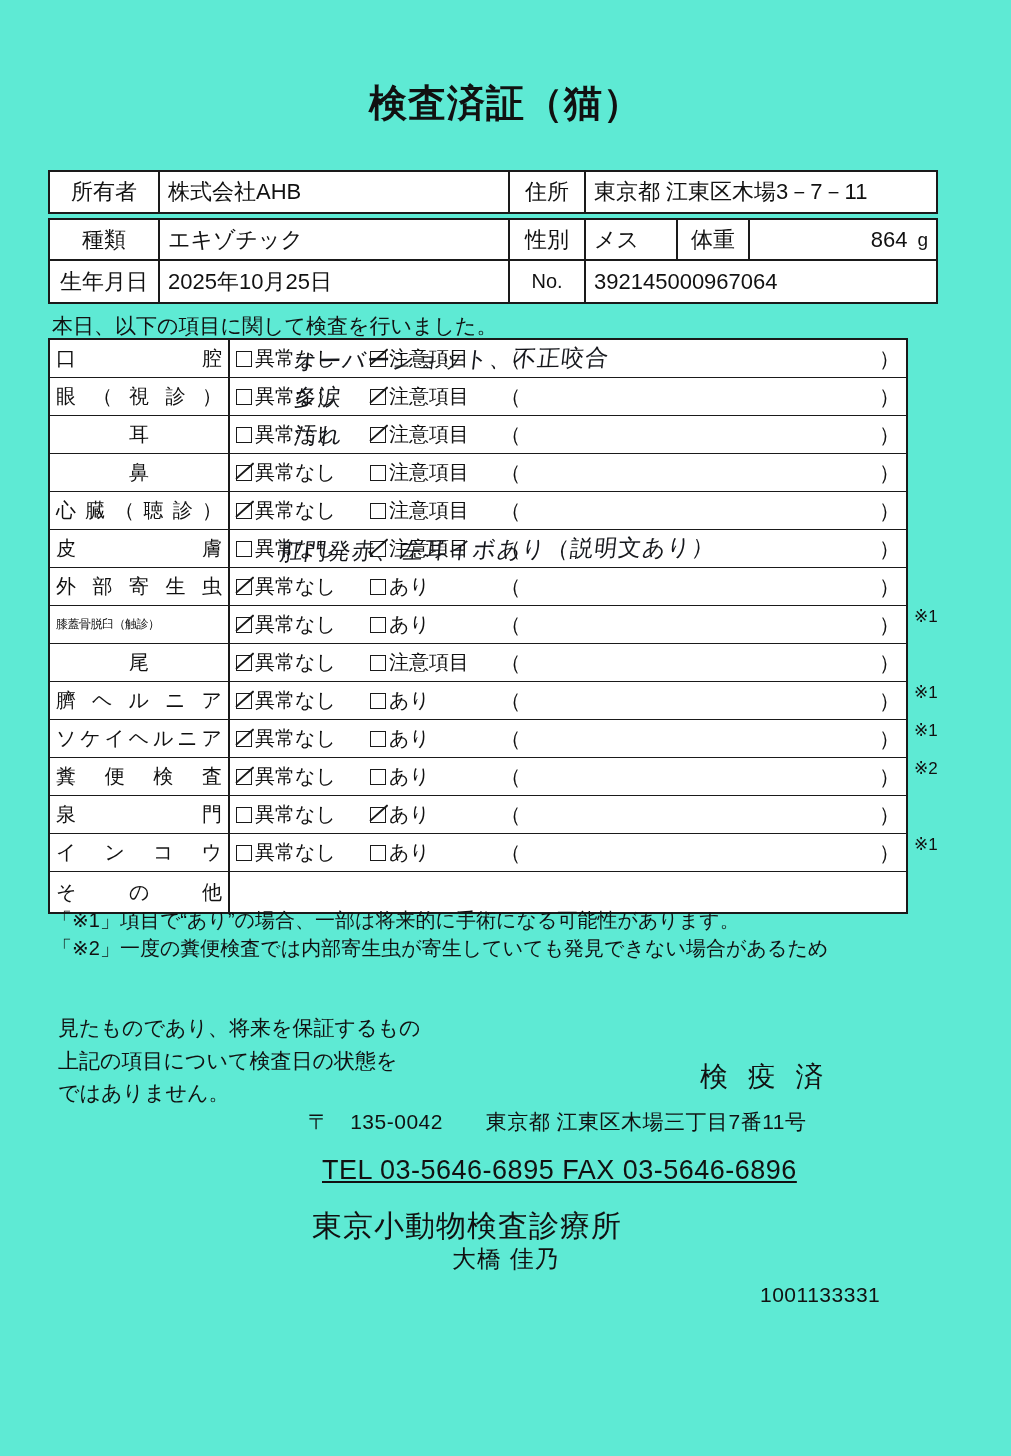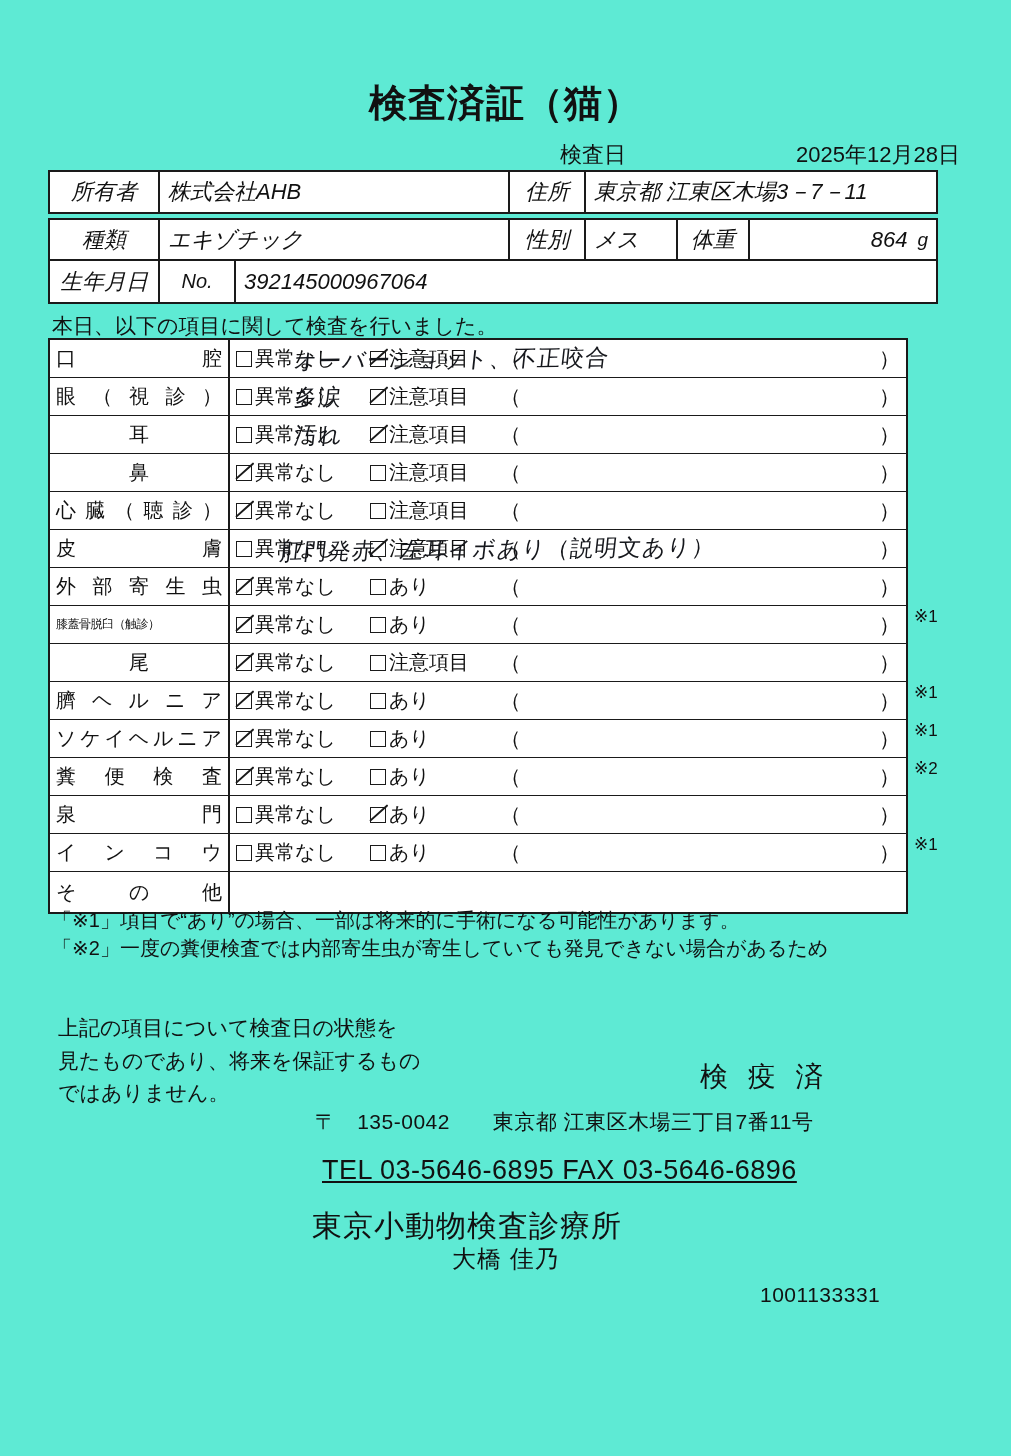--- a/index.html
+++ b/index.html
@@ -48,21 +48,21 @@
   }
   .date-line .val { letter-spacing: 0px; }
 
   
   .tbl {
     position: absolute;
     border: 2px solid #1a1a1a;
     box-sizing: border-box;
     background: #fff;
   }
-  .cellrow { display: flex; box-sizing: border-box; font-style: italic; }
+  .cellrow { display: flex; box-sizing: border-box; }
   .cell {
     box-sizing: border-box;
     display: flex;
     align-items: center;
     font-size: 22px;
     padding: 0 8px;
     white-space: nowrap;
     overflow: visible;
   }
   .cell.ctr { justify-content: center; }
@@ -220,21 +220,21 @@
     top: 1058px;
     left: 700px;
     font-size: 28px;
     letter-spacing: 6px;
   }
 
   
   .clinic-zip {
     position: absolute;
     top: 1108px;
-    left: 315px;
+    left: 308px;
     font-size: 21px;
     letter-spacing: 0.5px;
   }
   .clinic-zip .gap { display: inline-block; width: 30px; }
   .clinic-tel {
     position: absolute;
     top: 1155px;
     left: 322px;
     font-size: 27px;
     letter-spacing: 0.5px;
@@ -263,24 +263,20 @@
     margin-top: 7px;
   }
 </style>
 </head>
 <body>
 
 <div class="page">
 
   <div class="doc-title">検査済証（猫）</div>
 
-  <div class="date-line">
-    <span>検査日</span>
-    <span class="val">2025年12月28日</span>
-  </div>
 
   <div class="tbl" id="owner-table">
     <div class="cellrow">
       <div class="cell ctr bdr-r" style="width:110px">所有者</div>
       <div class="cell bdr-r" style="width:350px">株式会社AHB</div>
       <div class="cell ctr bdr-r" style="width:76px">住所</div>
       <div class="cell" style="flex:1">東京都 江東区木場3－7－11</div>
     </div>
   </div>
 
@@ -292,20 +288,21 @@
       <div class="cell bdr-r" style="width:92px">メス</div>
       <div class="cell ctr bdr-r" style="width:72px">体重</div>
       <div class="cell rgt" style="flex:1">
         <span>864</span>
         <span style="display:inline-block;width:10px"></span>
         <span style="font-size:19px">g</span>
       </div>
     </div>
     <div class="cellrow">
       <div class="cell ctr bdr-r" style="width:110px">生年月日</div>
+      <div class="cell bdr-r" style="width:350px">2025年10月25日</div>
       <div class="cell ctr bdr-r" style="width:76px;font-size:20px">No.</div>
       <div class="cell" style="flex:1">392145000967064</div>
     </div>
   </div>
 
   <div class="intro">本日、以下の項目に関して検査を行いました。</div>
 
   <div class="tbl" id="exam-table">
       <div class="exam-row">
         <div class="exam-label">
@@ -611,22 +608,22 @@
     </div>
 
 </div>
 
 <div class="footnotes">
   <div>「※1」項目で“あり”の場合、一部は将来的に手術になる可能性があります。</div>
   <div>「※2」一度の糞便検査では内部寄生虫が寄生していても発見できない場合があるため</div>
 </div>
 
 <div class="disclaimer">
+  <div>見たものであり、将来を保証するもの</div>
   <div>上記の項目について検査日の状態を</div>
-  <div>見たものであり、将来を保証するもの</div>
   <div>ではありません。</div>
 </div>
 
 <div class="stamp">検 疫 済</div>
 
 <div class="clinic-zip">
   <span>〒</span>
   <span style="display:inline-block;width:8px"></span>
   <span>135-0042</span>
   <span class="gap"></span>

